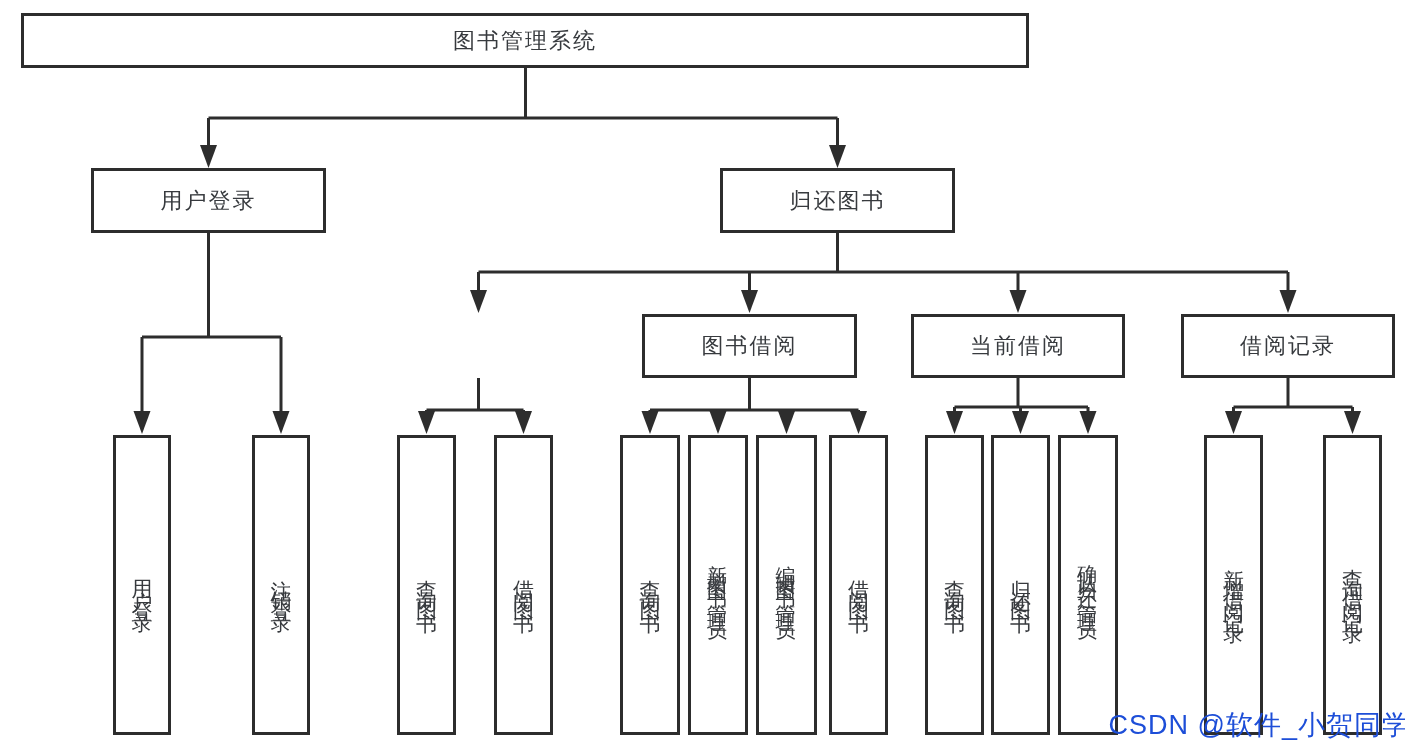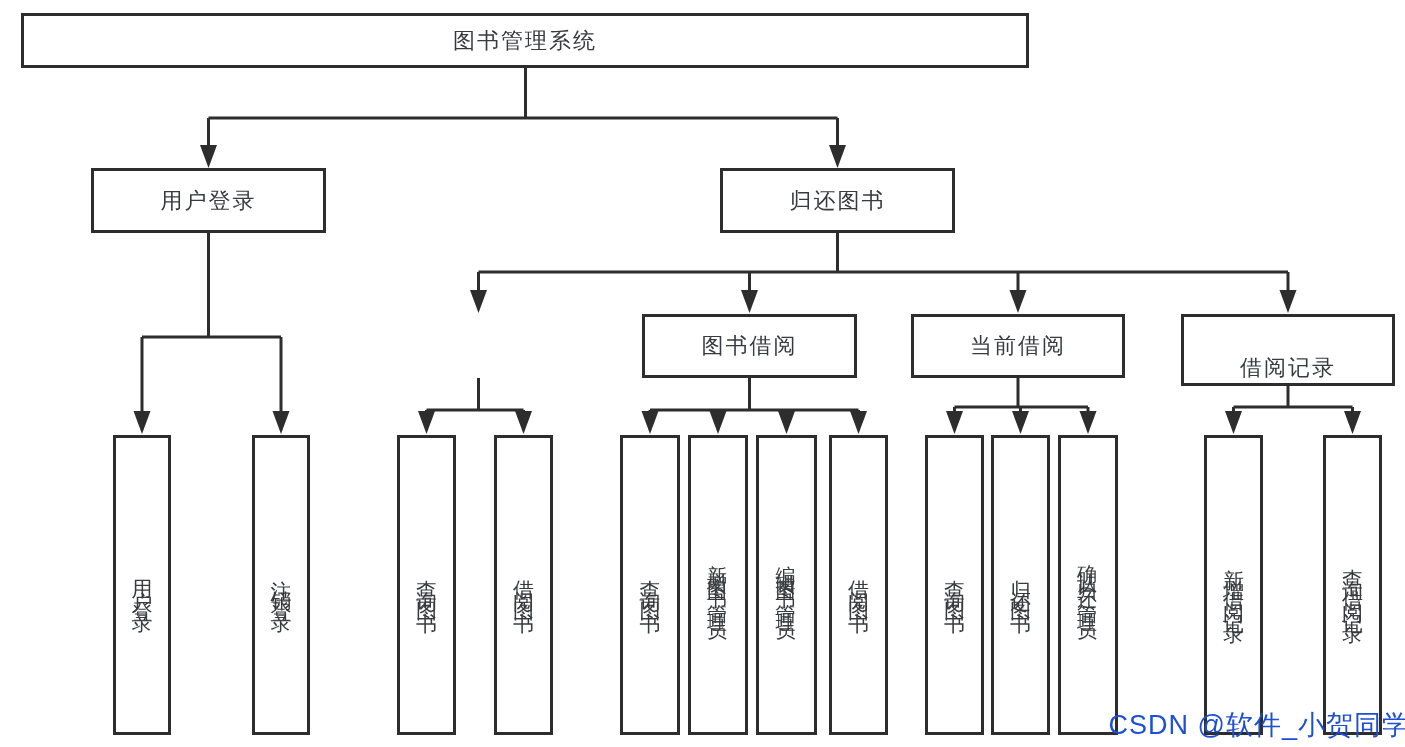--- a/index.html
+++ b/index.html
@@ -49,21 +49,21 @@
   }
   
   #n-root  { left: 13px;  top: 13px;  width: 1008px; height: 55px; }
   
   #n-user-login      { left: 83px;  top: 168px; width: 235px; height: 65px; }
   #n-book-management { left: 712px; top: 168px; width: 235px; height: 65px; }
   
   #n-new-book        { left: 363px;  top: 314px; width: 215px; height: 64px; }
   #n-book-borrow     { left: 634px;  top: 314px; width: 215px; height: 64px; }
   #n-current-borrow  { left: 903px;  top: 314px; width: 214px; height: 64px; }
-  #n-borrow-records  { left: 1173px; top: 314px; width: 214px; height: 72px; align-items: flex-end; }
+  #n-borrow-records  { left: 1173px; top: 314px; width: 214px; height: 64px; }
   
   .leaf { top: 435px; height: 300px; }
   #l-ul-login   { left: 105px;  width: 58px; }
   #l-ul-logout  { left: 244px;  width: 58px; }
   #l-nb-query   { left: 389px;  width: 59px; }
   #l-nb-borrow  { left: 486px;  width: 59px; }
   #l-bb-query   { left: 612px;  width: 60px; }
   #l-bb-add     { left: 680px;  width: 60px; }
   #l-bb-edit    { left: 748px;  width: 61px; }
   #l-bb-borrow  { left: 821px;  width: 59px; }

